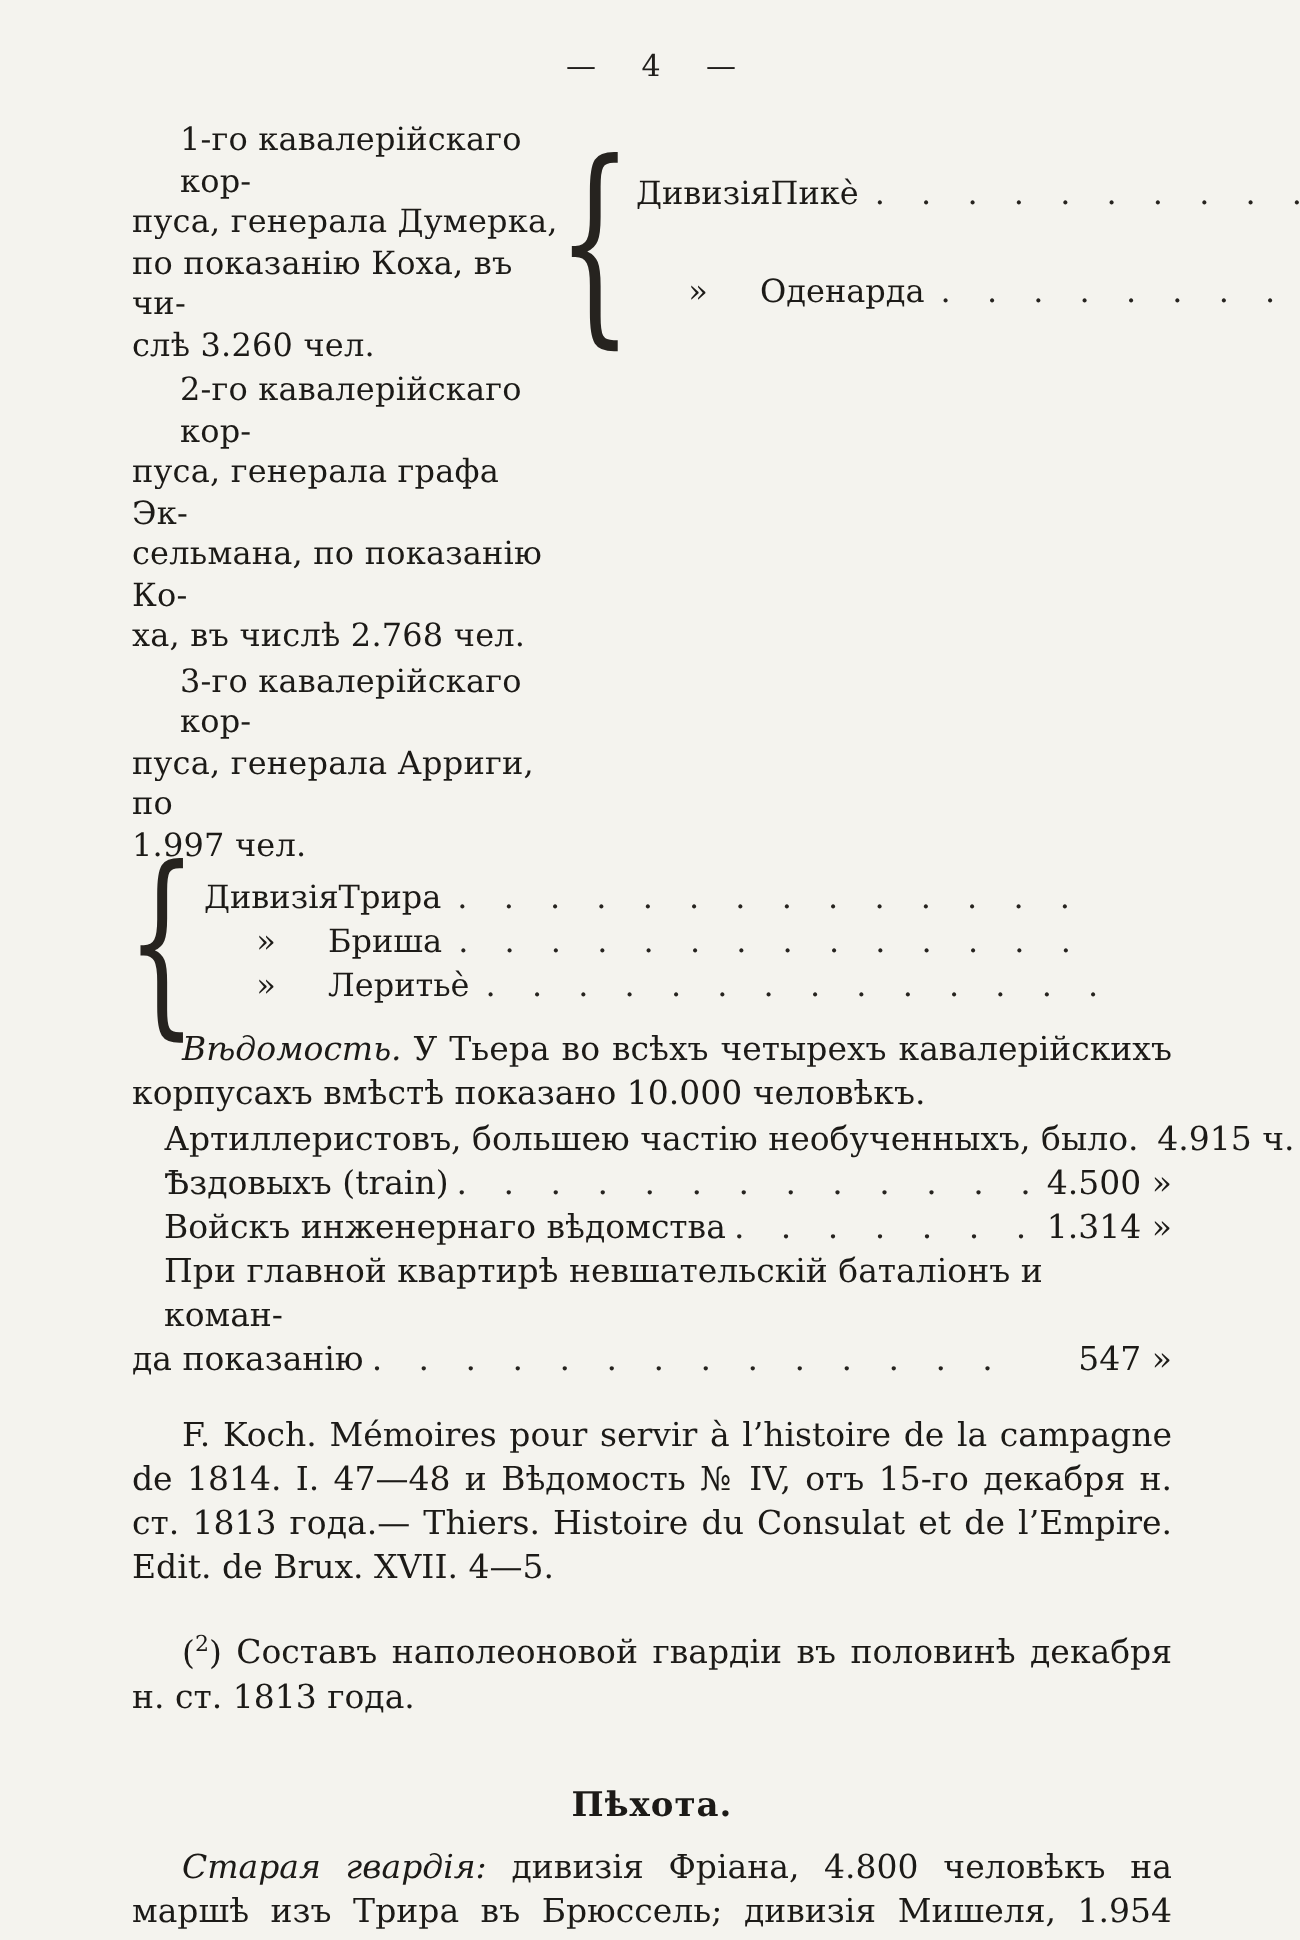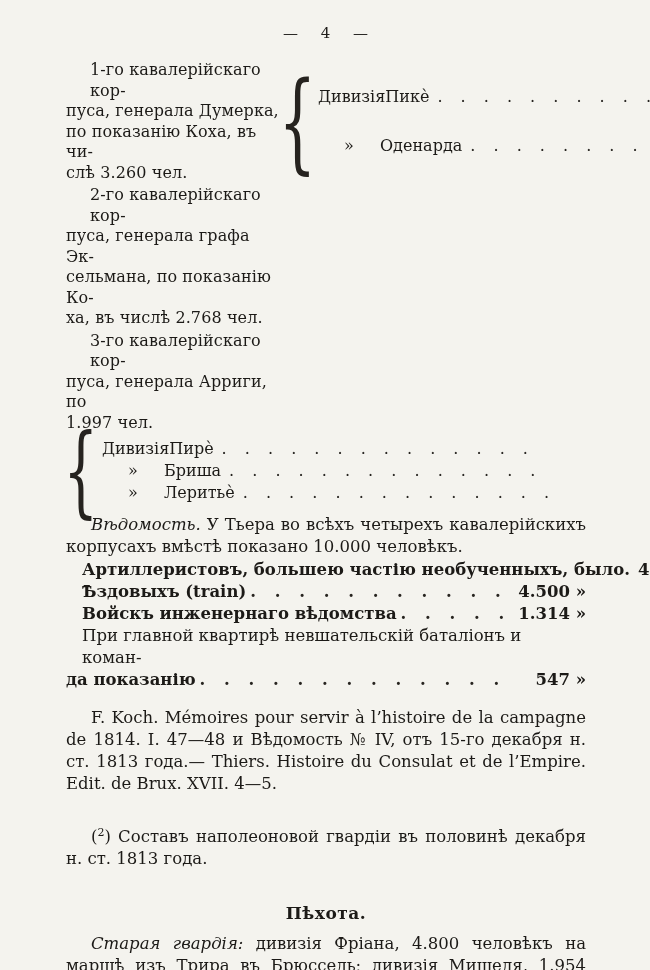--- a/index.html
+++ b/index.html
@@ -56,28 +56,28 @@
     word-spacing:13px; padding:0 4px;
     color:#26231f;
   }
   
   .para { text-align:justify; }
   .para.indent { text-indent:25px; }
   .lead-italic { font-style:italic; }
   .note-para { margin-top:7px; }
   
   .totals { margin-top:1px; }
-  .tot-row { display:flex; align-items:center; padding-left:16px;font-weight:bold; }
+  .tot-row { display:flex; align-items:center; padding-left:16px; }
   .tot-label { flex:0 0 auto; }
   .tot-value { flex:0 0 70px; text-align:right; white-space:nowrap; }
   .tot-preline { padding-left:16px; }
   .tot-row.wrapline { padding-left:0; }
   
   .sources-para { margin-top:16px; }
-  .footnote-para { margin-top:26px; }
+  .footnote-para { margin-top:16px; }
   .fn-marker sup { font-size:11px; }
   
   .section-heading {
     text-align:center; font-weight:700; font-size:17px;
     margin-top:32px; margin-bottom:9px;
     letter-spacing:0.5px;
   }
   .guard-para { margin-top:5px; }
 </style>
 </head>
@@ -130,21 +130,21 @@
     </div>
   </div>
 
   <div class="corps-block">
     <div class="brace-col">
       <span class="brace-glyph small">{</span>
     </div>
     <div class="corps-right tight">
       <div class="div-row">
         <span class="div-prefix">Дивизія</span>
-        <span class="div-name">Пирѐ</span>
+        <span class="div-name">Трира</span>
         <span class="dots">. . . . . . . . . . . . . .</span>
 
       </div>
       <div class="div-row">
         <span class="div-prefix center">»</span>
         <span class="div-name">Бриша</span>
         <span class="dots">. . . . . . . . . . . . . .</span>
 
       </div>
       <div class="div-row">

